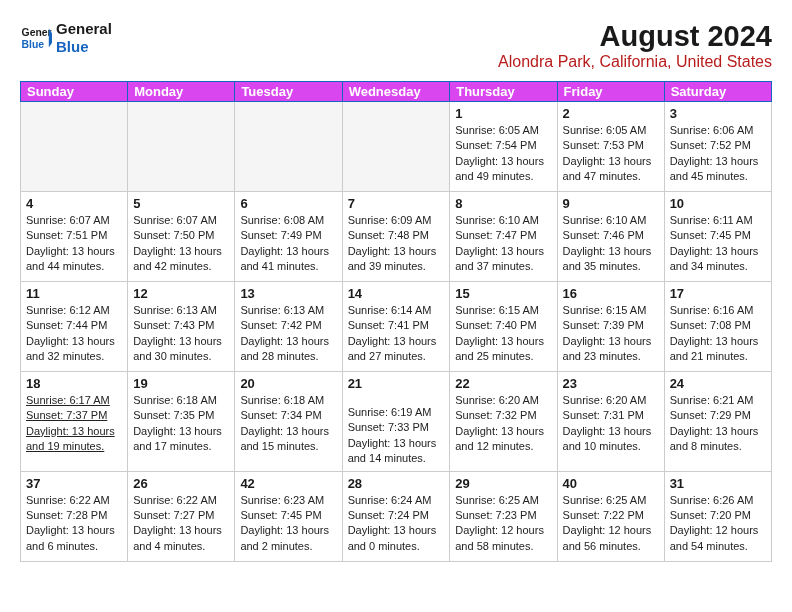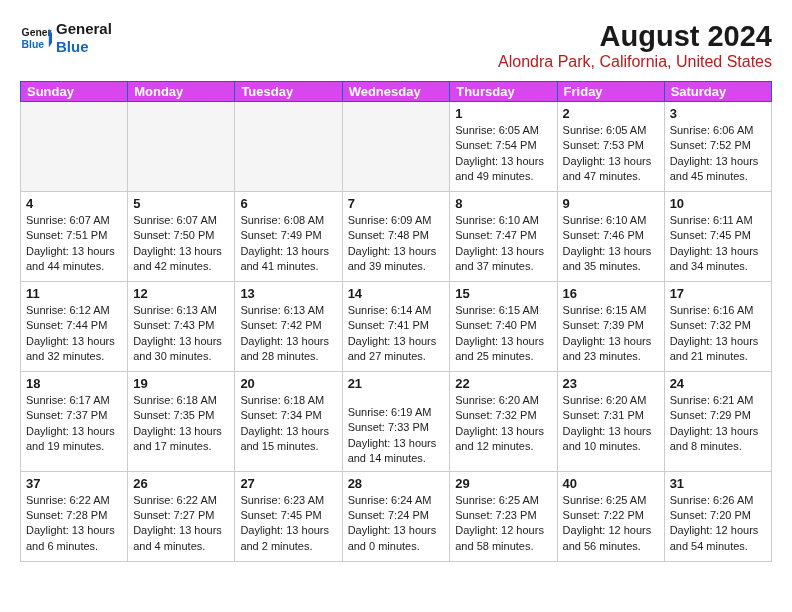--- a/index.html
+++ b/index.html
@@ -228,29 +228,29 @@
         <td>
           <div class="cell-day">16</div>
           <div class="cell-info" style="white-space: pre-line;">Sunrise: 6:15 AM
 Sunset: 7:39 PM
 Daylight: 13 hours
 and 23 minutes.</div>
         </td>
         <td>
           <div class="cell-day">17</div>
           <div class="cell-info" style="white-space: pre-line;">Sunrise: 6:16 AM
-Sunset: 7:32 PM
+Sunset: 7:08 PM
 Daylight: 13 hours
 and 21 minutes.</div>
         </td>
       </tr>
       <tr class="week-row">
         <td>
           <div class="cell-day">18</div>
-          <div class="cell-info" style="white-space: pre-line;">Sunrise: 6:17 AM
+          <div class="cell-info" style="white-space: pre-line; text-decoration: underline;">Sunrise: 6:17 AM
 Sunset: 7:37 PM
 Daylight: 13 hours
 and 19 minutes.</div>
         </td>
         <td>
           <div class="cell-day">19</div>
           <div class="cell-info" style="white-space: pre-line;">Sunrise: 6:18 AM
 Sunset: 7:35 PM
 Daylight: 13 hours
 and 17 minutes.</div>
@@ -300,21 +300,21 @@
 and 6 minutes.</div>
         </td>
         <td>
           <div class="cell-day">26</div>
           <div class="cell-info" style="white-space: pre-line;">Sunrise: 6:22 AM
 Sunset: 7:27 PM
 Daylight: 13 hours
 and 4 minutes.</div>
         </td>
         <td>
-          <div class="cell-day">27</div>
+          <div class="cell-day">42</div>
           <div class="cell-info" style="white-space: pre-line;">Sunrise: 6:23 AM
 Sunset: 7:45 PM
 Daylight: 13 hours
 and 2 minutes.</div>
         </td>
         <td>
           <div class="cell-day">28</div>
           <div class="cell-info" style="white-space: pre-line;">Sunrise: 6:24 AM
 Sunset: 7:24 PM
 Daylight: 13 hours

